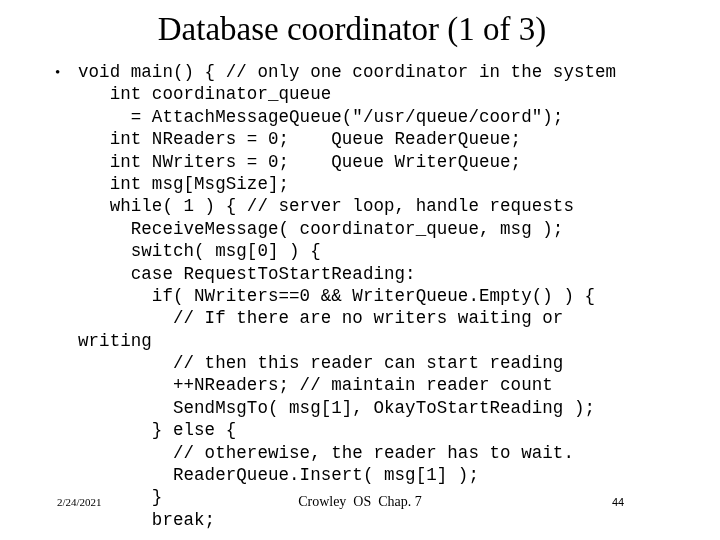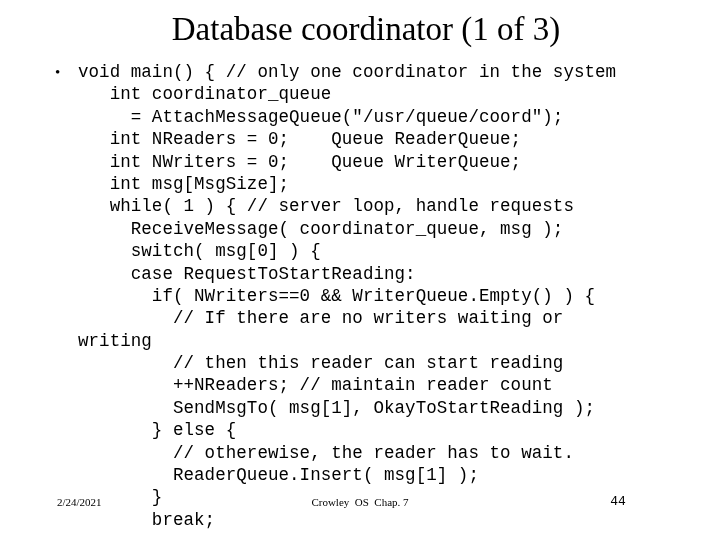--- a/index.html
+++ b/index.html
@@ -11,21 +11,21 @@
     position: relative;
     width: 720px;
     height: 540px;
     background: #ffffff;
     overflow: hidden;
     font-family: "Liberation Serif", "DejaVu Serif", serif;
     color: #000000;
   }
   #slide-title {
     position: absolute;
-    left: 42px;
+    left: 28px;
     top: 8px;
     width: 648px;
     text-align: center;
     font-family: "Liberation Serif", "DejaVu Serif", serif;
     font-size: 33px;
     line-height: 42px;
     font-weight: normal;
     letter-spacing: 0px;
     white-space: nowrap;
     color: #000000;
@@ -72,33 +72,33 @@
     color: #000000;
     white-space: nowrap;
   }
   #footer-center {
     position: absolute;
     left: 252px;
     top: 494px;
     width: 216px;
     text-align: center;
     font-family: "Liberation Serif", "DejaVu Serif", serif;
-    font-size: 11px;
+    font-size: 14px;
     line-height: 16px;
     color: #000000;
     white-space: pre;
   }
   #footer-page {
     position: absolute;
     left: 588px;
     top: 494px;
     width: 60px;
     text-align: center;
-    font-family: Liberation Mono, monospace;
-    font-size: 13px;
+    font-family: Liberation Sans, sans-serif;
+    font-size: 11px;
     line-height: 16px;
     color: #000000;
     white-space: nowrap;
   }
 </style>
 </head>
 <body>
 
 <div id="slide">
 

